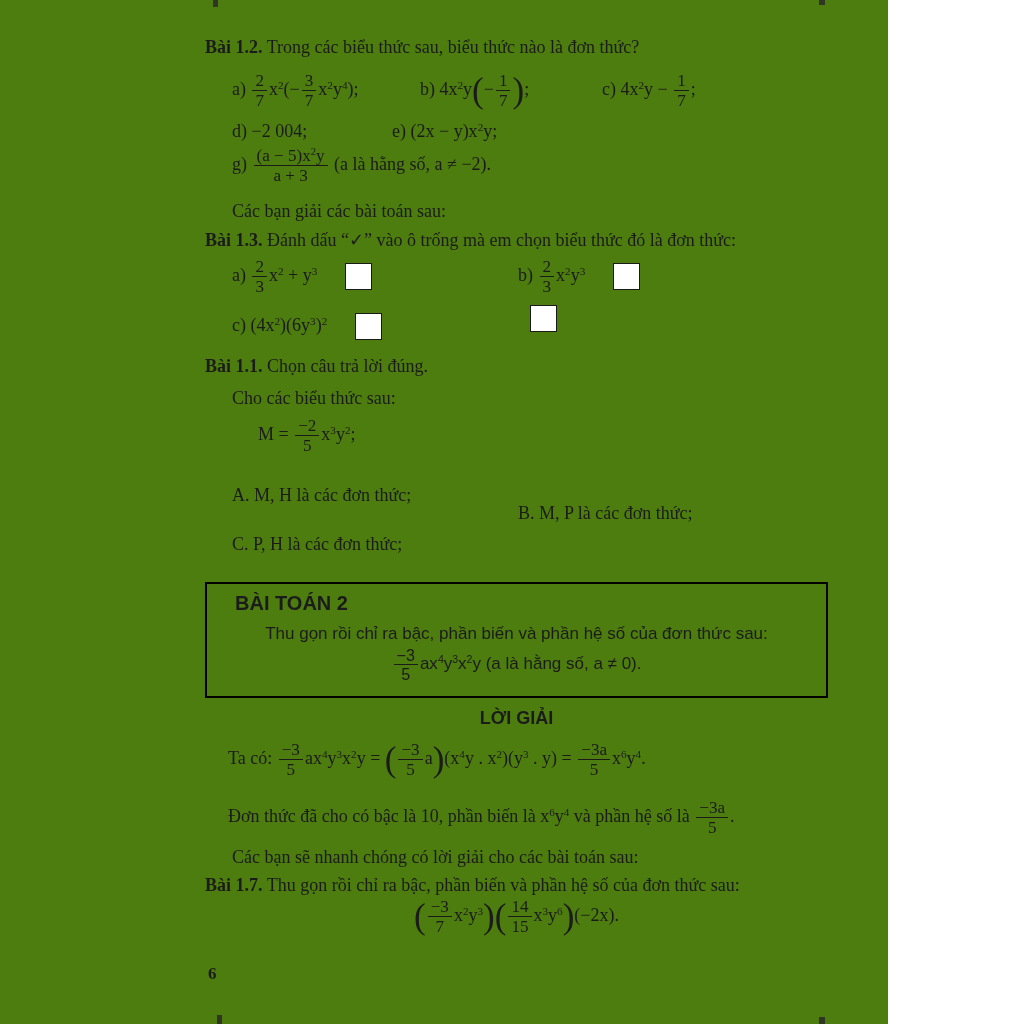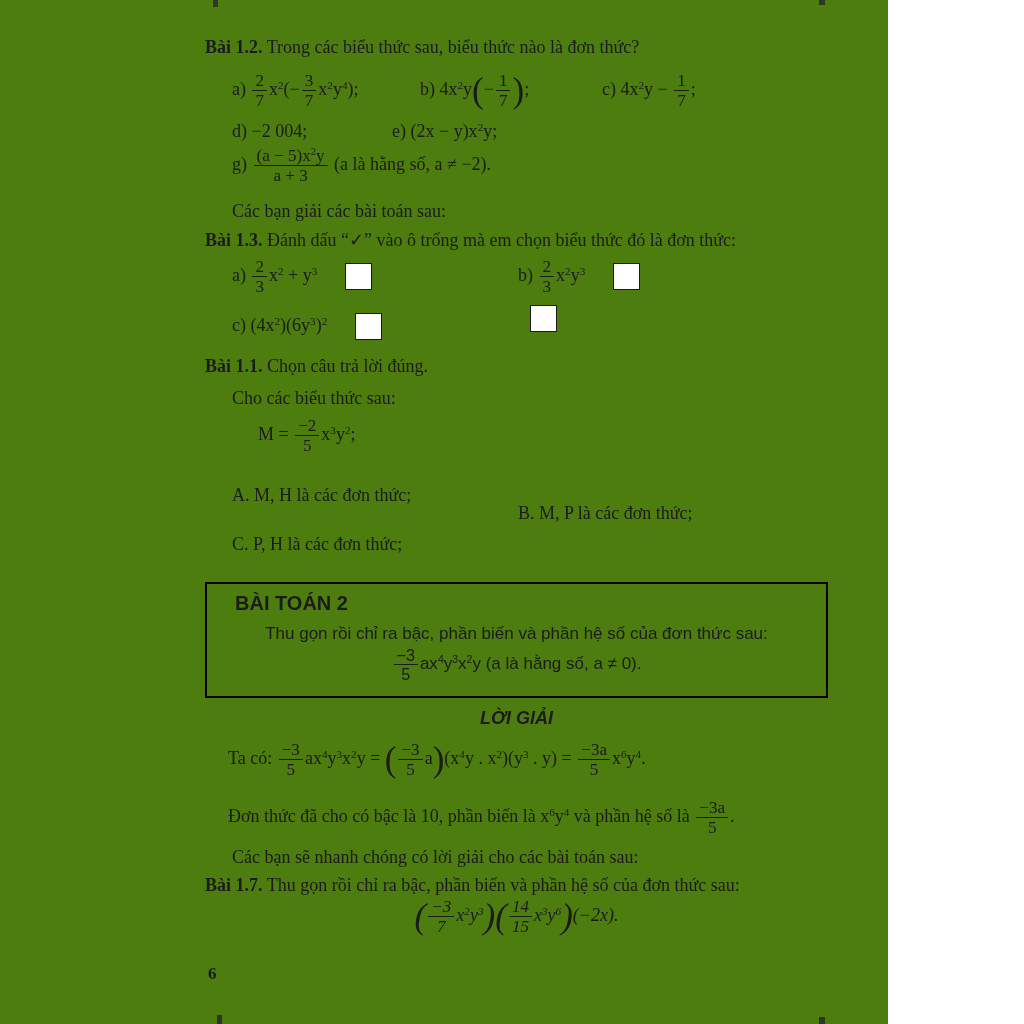--- a/index.html
+++ b/index.html
@@ -2,21 +2,21 @@
 <html><head>
 <meta charset="utf-8">
 <style>
   html,body{margin:0;padding:0;background:#ffffff;}
   body{width:1024px;height:1024px;overflow:hidden;
        font-family:"Liberation Serif","DejaVu Serif",serif;color:#1b1b1b;}
   .page{position:relative;width:888px;height:1024px;background:#4d7c0f;}
   .line{position:absolute;font-size:18px;white-space:nowrap;line-height:1.25;}
   .bold{font-weight:bold;}
   .sans{font-family:"Liberation Sans","DejaVu Sans",sans-serif;}
-  .center{text-align:center;font-style:italic;}
+  .center{text-align:center;}
   
   .frac{display:inline-flex;flex-direction:column;align-items:center;
         vertical-align:middle;margin:0 2px;line-height:1.12;font-size:0.95em;}
   .fn{display:block;padding:0 3px;border-bottom:1.3px solid #1b1b1b;}
   .fd{display:block;padding:0 3px;}
   
   .bigp{font-size:1.95em;font-weight:400;vertical-align:middle;line-height:0;}
   sup{font-size:0.62em;line-height:0;vertical-align:baseline;position:relative;top:-0.55em;}
   
   .chk{display:inline-block;width:25px;height:25px;border:1.6px solid #1a1a1a;

